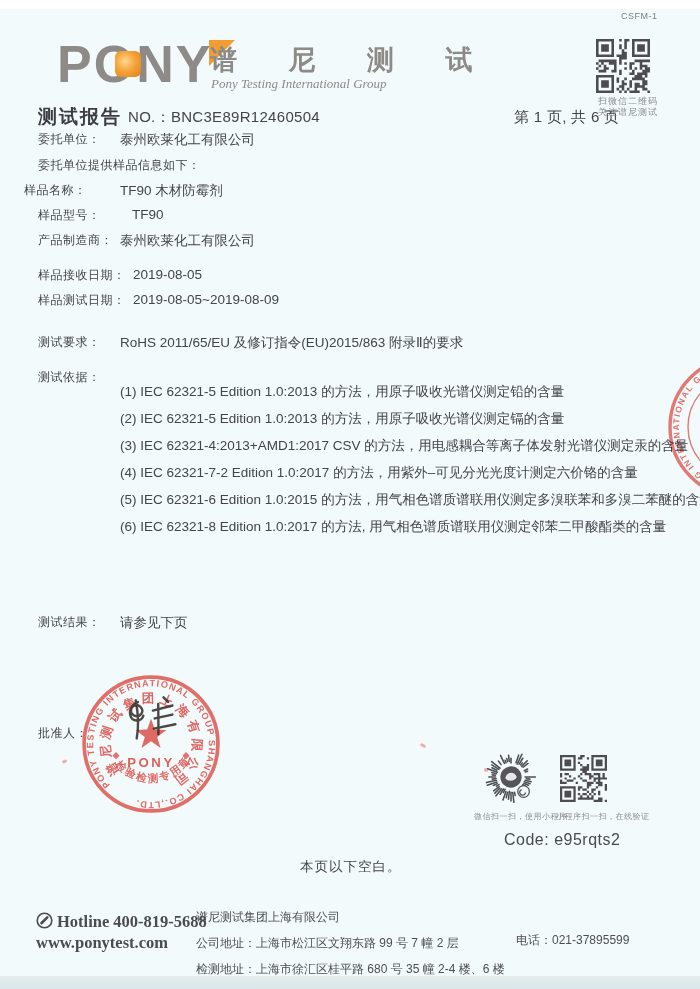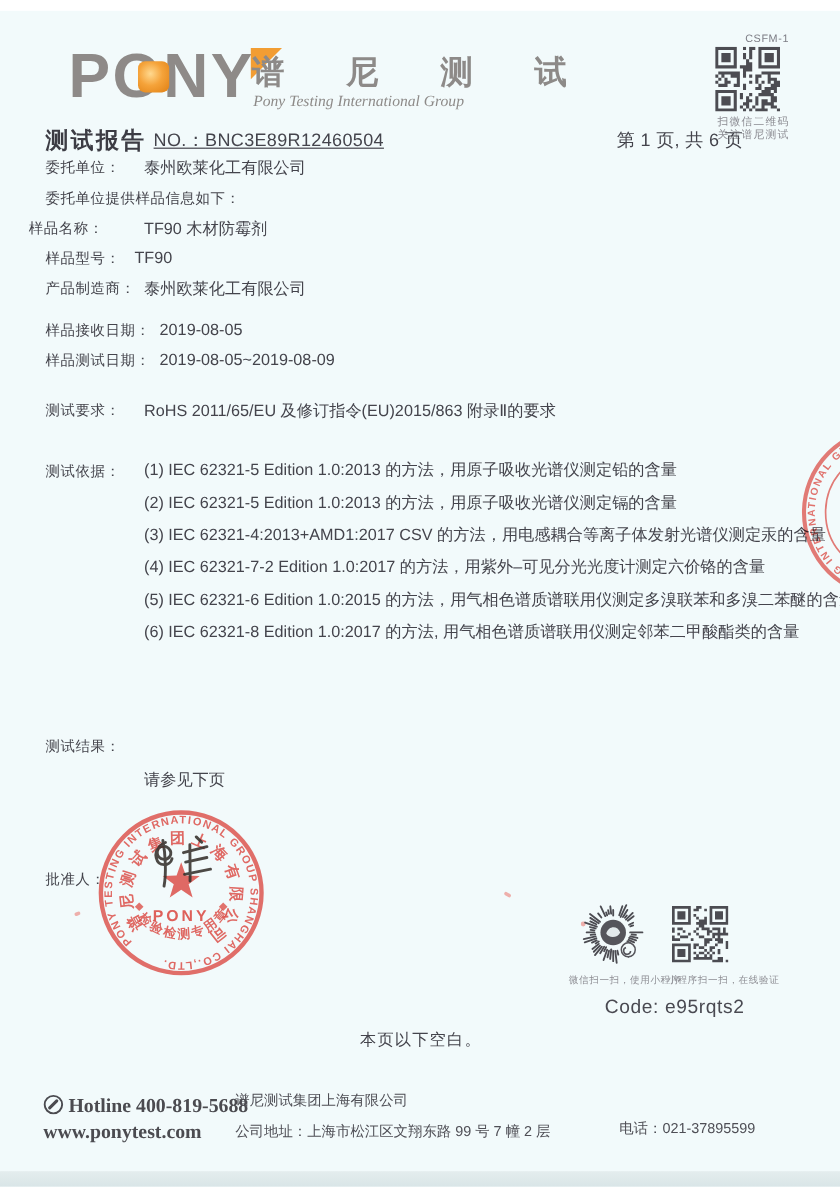--- a/index.html
+++ b/index.html
@@ -46,71 +46,71 @@
 <div class="page">
 
   <div class="abs" style="left:57px;top:38px;">
     <div class="logo-word">PONY</div>
     <div class="logo-osq"></div>
     <div class="logo-ytri"></div>
   </div>
   <div class="abs logo-cn" style="left:210px;top:42px;">谱 尼 测 试</div>
   <div class="abs logo-en" style="left:211px;top:76px;">Pony Testing International Group</div>
 
-  <div class="abs csfm" style="left:621px;top:27px;">CSFM-1</div>
+  <div class="abs csfm" style="left:621px;top:11px;">CSFM-1</div>
   <svg class="abs" style="left:596px;top:39px;" width="54" height="54" viewBox="0 0 21 21" fill="#4c4c52">
       <path fill-rule="evenodd" d="M0 0h7v7h-7zM1 1h5v5h-5zM2 2h3v3h-3zM14 0h7v7h-7zM15 1h5v5h-5zM16 2h3v3h-3zM0 14h7v7h-7zM1 15h5v5h-5zM2 16h3v3h-3z"></path>
       <path d="M9 0h1v1h-1zM11 0h1v1h-1zM12 0h1v1h-1zM11 1h1v1h-1zM9 2h1v1h-1zM11 2h1v1h-1zM9 3h1v1h-1zM11 3h1v1h-1zM10 4h1v1h-1zM10 5h1v1h-1zM11 5h1v1h-1zM8 6h1v1h-1zM9 6h1v1h-1zM10 6h1v1h-1zM11 6h1v1h-1zM9 7h1v1h-1zM10 7h1v1h-1zM11 7h1v1h-1zM1 8h1v1h-1zM2 8h1v1h-1zM3 8h1v1h-1zM4 8h1v1h-1zM5 8h1v1h-1zM6 8h1v1h-1zM7 8h1v1h-1zM9 8h1v1h-1zM15 8h1v1h-1zM16 8h1v1h-1zM17 8h1v1h-1zM18 8h1v1h-1zM19 8h1v1h-1zM20 8h1v1h-1zM0 9h1v1h-1zM2 9h1v1h-1zM5 9h1v1h-1zM6 9h1v1h-1zM7 9h1v1h-1zM9 9h1v1h-1zM11 9h1v1h-1zM13 9h1v1h-1zM14 9h1v1h-1zM17 9h1v1h-1zM1 10h1v1h-1zM3 10h1v1h-1zM7 10h1v1h-1zM13 10h1v1h-1zM17 10h1v1h-1zM18 10h1v1h-1zM19 10h1v1h-1zM0 11h1v1h-1zM3 11h1v1h-1zM4 11h1v1h-1zM7 11h1v1h-1zM11 11h1v1h-1zM13 11h1v1h-1zM15 11h1v1h-1zM17 11h1v1h-1zM19 11h1v1h-1zM20 11h1v1h-1zM1 12h1v1h-1zM2 12h1v1h-1zM3 12h1v1h-1zM6 12h1v1h-1zM7 12h1v1h-1zM9 12h1v1h-1zM14 12h1v1h-1zM18 12h1v1h-1zM19 12h1v1h-1zM20 12h1v1h-1zM9 13h1v1h-1zM13 13h1v1h-1zM14 13h1v1h-1zM16 13h1v1h-1zM17 13h1v1h-1zM18 13h1v1h-1zM19 13h1v1h-1zM15 14h1v1h-1zM16 14h1v1h-1zM17 14h1v1h-1zM19 14h1v1h-1zM8 15h1v1h-1zM11 15h1v1h-1zM14 15h1v1h-1zM15 15h1v1h-1zM16 15h1v1h-1zM17 15h1v1h-1zM18 15h1v1h-1zM8 16h1v1h-1zM10 16h1v1h-1zM13 16h1v1h-1zM18 16h1v1h-1zM19 16h1v1h-1zM10 17h1v1h-1zM11 17h1v1h-1zM13 17h1v1h-1zM15 17h1v1h-1zM16 17h1v1h-1zM18 17h1v1h-1zM19 17h1v1h-1zM9 18h1v1h-1zM10 18h1v1h-1zM13 18h1v1h-1zM15 18h1v1h-1zM16 18h1v1h-1zM17 18h1v1h-1zM18 18h1v1h-1zM8 19h1v1h-1zM10 19h1v1h-1zM12 19h1v1h-1zM15 19h1v1h-1zM18 19h1v1h-1zM19 19h1v1h-1zM9 20h1v1h-1zM11 20h1v1h-1zM13 20h1v1h-1zM14 20h1v1h-1zM15 20h1v1h-1zM16 20h1v1h-1zM20 20h1v1h-1z"></path>
     </svg>
   <div class="abs qrcap" style="left:598px;top:96px;">
     <div>扫微信二维码</div>
     <div>关注谱尼测试</div>
   </div>
 
   <div class="abs rpt-title" style="left:38px;top:104px;">测试报告</div>
-  <div class="abs no-line" style="left:128px;top:108px;text-decoration:underline;">
+  <div class="abs no-line" style="left:128px;top:108px;">
     <span>NO.：</span><span>BNC3E89R12460504</span>
   </div>
   <div class="abs no-line" style="left:514px;top:108px;">第 1 页, 共 6 页</div>
 
   <div class="abs lbl" style="left:38px;top:131px;">委托单位：</div>
   <div class="abs val" style="left:120px;top:131px;">泰州欧莱化工有限公司</div>
 
   <div class="abs lbl" style="left:38px;top:157px;">委托单位提供样品信息如下：</div>
 
   <div class="abs lbl" style="left:24px;top:182px;">样品名称：</div>
   <div class="abs val" style="left:120px;top:182px;">TF90 木材防霉剂</div>
 
   <div class="abs lbl" style="left:38px;top:207px;">样品型号：</div>
-  <div class="abs val" style="left:112px;top:207px;">TF90</div>
+  <div class="abs val" style="left:132px;top:207px;">TF90</div>
 
   <div class="abs lbl" style="left:38px;top:232px;">产品制造商：</div>
   <div class="abs val" style="left:120px;top:232px;">泰州欧莱化工有限公司</div>
 
   <div class="abs lbl" style="left:38px;top:267px;">样品接收日期：</div>
   <div class="abs val" style="left:133px;top:267px;">2019-08-05</div>
 
   <div class="abs lbl" style="left:38px;top:292px;">样品测试日期：</div>
   <div class="abs val" style="left:133px;top:292px;">2019-08-05~2019-08-09</div>
 
   <div class="abs lbl" style="left:38px;top:334px;">测试要求：</div>
   <div class="abs val" style="left:120px;top:334px;">RoHS 2011/65/EU 及修订指令(EU)2015/863 附录Ⅱ的要求</div>
 
-  <div class="abs lbl" style="left:38px;top:385px;">测试依据：</div>
+  <div class="abs lbl" style="left:38px;top:369px;">测试依据：</div>
   <div class="abs basis" style="left:120px;top:378px;">
     <div>(1) IEC 62321-5 Edition 1.0:2013 的方法，用原子吸收光谱仪测定铅的含量</div>
     <div>(2) IEC 62321-5 Edition 1.0:2013 的方法，用原子吸收光谱仪测定镉的含量</div>
     <div>(3) IEC 62321-4:2013+AMD1:2017 CSV 的方法，用电感耦合等离子体发射光谱仪测定汞的含量</div>
     <div>(4) IEC 62321-7-2 Edition 1.0:2017 的方法，用紫外–可见分光光度计测定六价铬的含量</div>
     <div>(5) IEC 62321-6 Edition 1.0:2015 的方法，用气相色谱质谱联用仪测定多溴联苯和多溴二苯醚的含量</div>
     <div>(6) IEC 62321-8 Edition 1.0:2017 的方法, 用气相色谱质谱联用仪测定邻苯二甲酸酯类的含量</div>
   </div>
 
   <div class="abs lbl" style="left:38px;top:614px;">测试结果：</div>
-  <div class="abs val" style="left:120px;top:641px;">请参见下页</div>
+  <div class="abs val" style="left:120px;top:614px;">请参见下页</div>
 
   <div class="abs lbl" style="left:38px;top:725px;">批准人：</div>
 
   <svg class="abs" style="left:80px;top:673px;mix-blend-mode:multiply;" width="142" height="142" viewBox="0 0 140 140">
     <g fill="none" stroke="#e8514a" opacity="0.82">
       <circle cx="70" cy="70" r="66" stroke-width="3.6"></circle>
     </g>
     <defs>
       <path id="sealOuter" d="M 70 13 A 57 57 0 1 1 69.9 13" transform="rotate(225,70,70)"></path>
       <path id="sealInnerTop" d="M 70 29 A 41 41 0 1 1 69.9 29" transform="rotate(228,70,70)"></path>
@@ -231,18 +231,19 @@
         <circle cx="8.5" cy="8.5" r="7.3" fill="none" stroke="#4b4b50" stroke-width="1.6"></circle>
         <path d="M5.4 11.2 L11.3 5.4" stroke="#4b4b50" stroke-width="2.6" stroke-linecap="round"></path>
       </svg><span>Hotline 400-819-5688</span>
     </div>
     <div class="foot-bold" style="margin-top:1px;">www.ponytest.com</div>
   </div>
 
   <div class="abs" style="left:196px;top:909px;">
     <div class="foot-sm">谱尼测试集团上海有限公司</div>
     <div class="foot-sm" style="margin-top:9px;">公司地址：上海市松江区文翔东路 99 号 7 幢 2 层</div>
+    <div class="foot-sm" style="margin-top:9px;">检测地址：上海市徐汇区桂平路 680 号 35 幢 2-4 楼、6 楼</div>
   </div>
 
   <div class="abs foot-sm" style="left:516px;top:932px;">电话：021-37895599</div>
 
   <div class="bottom-strip"></div>
 </div>
 
 </body></html>

